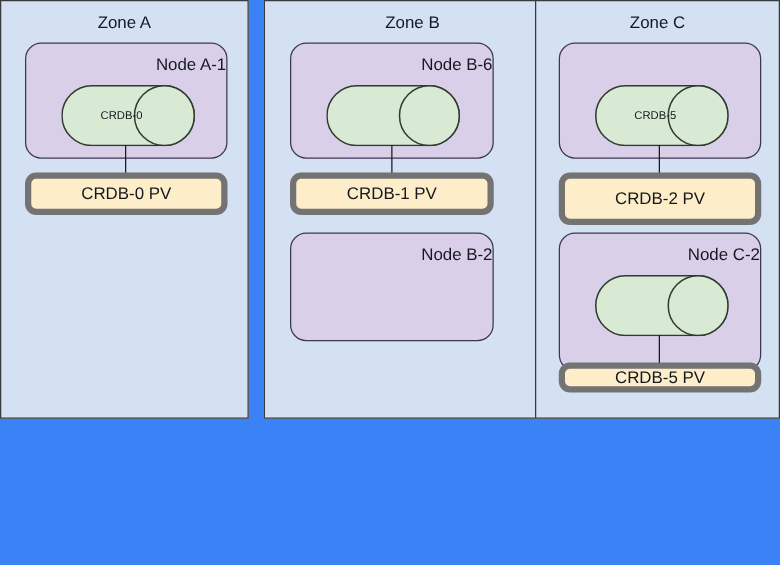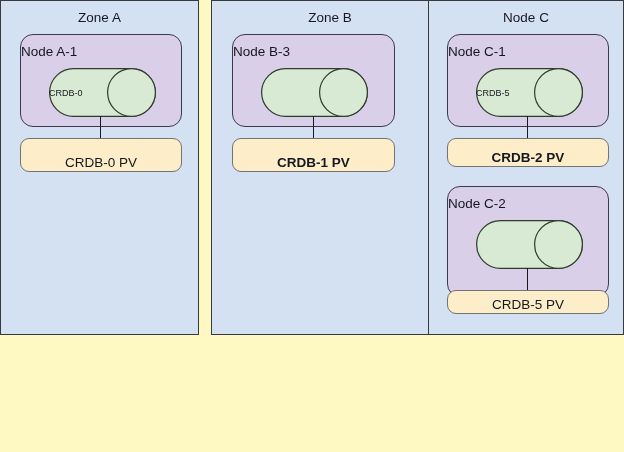--- a/index.html
+++ b/index.html
@@ -10,21 +10,21 @@
   body {
     width: 624px;
     height: 452px;
     overflow: hidden;
     font-family: "Liberation Sans", sans-serif;
   }
   #canvas {
     position: relative;
     width: 624px;
     height: 452px;
-    background: #fef9c3;
+    background: #3b82f6;
   }
 
   
   .zone {
     position: absolute;
     top: 0;
     background: #d4e1f2;
     border: 1px solid #36393d;
     box-sizing: border-box;
   }
@@ -46,56 +46,56 @@
     background: #d9cfe8;
     border: 1px solid #3d3850;
     border-radius: 13px;
     box-sizing: border-box;
   }
   .node-title {
     position: absolute;
     left: 0;
     right: 0;
     top: 9px;
-    text-align: left;
+    text-align: right;
     font-size: 13.5px;
     color: #14181f;
     line-height: 16px;
     white-space: nowrap;
   }
 
   
   .db {
     position: absolute;
   }
   .db svg { display: block; }
   .db-label {
     position: absolute;
     left: 0;
     top: 50%;
     width: 100%;
     transform: translateY(-50%);
-    text-align: left;
+    text-align: right;
     font-size: 9px;
     color: #14181f;
     line-height: 11px;
     white-space: nowrap;
-    padding-right: 18px;
+    padding-right: 42px;
     box-sizing: border-box;
   }
 
   
   .pv {
     position: absolute;
     background: #fdeec9;
-    border: 1px solid #737373;
+    border: 5px solid #737373;
     border-radius: 9px;
     box-sizing: border-box;
     display: flex;
-    align-items: flex-end;
+    align-items: center;
     justify-content: center;
   }
   .pv-label {
     font-size: 13.5px;
     color: #14181f;
     line-height: 16px;
     white-space: nowrap;
   }
 
   
@@ -129,56 +129,58 @@
 
     <div class="pv" style="left:19px; top:137px; width:162px; height:34px;">
       <span class="pv-label">CRDB-0 PV</span>
     </div>
   </div>
 
   <div class="zone" style="left:211px; width:238px; height:335px;">
     <div class="zone-title">Zone B</div>
 
     <div class="node" style="left:20px; top:33px; width:163px; height:93px;">
-      <div class="node-title">Node B-3</div>
+      <div class="node-title">Node B-6</div>
 
       <div class="db" style="left:28px; top:33px; width:107px; height:49px;">
         <svg width="107" height="49" viewBox="0 0 107 49">
           <path d="M 24.5,0.6 L 82.5,0.6 A 23.9,23.9 0 0 1 82.5,48.4 L 24.5,48.4 A 23.9,23.9 0 0 1 24.5,0.6 Z" fill="#d8ead3" stroke="#2f3b2c" stroke-width="1.2"></path>
           <ellipse cx="82.5" cy="24.5" rx="23.9" ry="23.9" fill="#d8ead3" stroke="#2f3b2c" stroke-width="1.2"></ellipse>
         </svg>
       </div>
     </div>
 
     <div class="connector" style="left:101px; top:115px; height:23px;"></div>
 
-    <div class="pv" style="left:20px; top:137px; width:163px; height:34px;font-weight:bold;">
+    <div class="pv" style="left:20px; top:137px; width:163px; height:34px;">
       <span class="pv-label">CRDB-1 PV</span>
     </div>
 
+    <div class="node" style="left:20px; top:185px; width:163px; height:87px;">
+      <div class="node-title">Node B-2</div>
+    </div>
   </div>
 
   <div class="zone" style="left:428px; width:196px; height:335px;">
-    <div class="zone-title">Node C</div>
+    <div class="zone-title">Zone C</div>
 
     <div class="node" style="left:18px; top:33px; width:162px; height:93px;">
-      <div class="node-title">Node C-1</div>
 
       <div class="db" style="left:28px; top:33px; width:107px; height:49px;">
         <svg width="107" height="49" viewBox="0 0 107 49">
           <path d="M 24.5,0.6 L 82.5,0.6 A 23.9,23.9 0 0 1 82.5,48.4 L 24.5,48.4 A 23.9,23.9 0 0 1 24.5,0.6 Z" fill="#d8ead3" stroke="#2f3b2c" stroke-width="1.2"></path>
           <ellipse cx="82.5" cy="24.5" rx="23.9" ry="23.9" fill="#d8ead3" stroke="#2f3b2c" stroke-width="1.2"></ellipse>
         </svg>
         <div class="db-label">CRDB-5</div>
       </div>
     </div>
 
     <div class="connector" style="left:98px; top:115px; height:23px;"></div>
 
-    <div class="pv" style="left:18px; top:137px; width:162px; height:29px;font-weight:bold;">
+    <div class="pv" style="left:18px; top:137px; width:162px; height:42px;">
       <span class="pv-label">CRDB-2 PV</span>
     </div>
 
     <div class="node" style="left:18px; top:185px; width:162px; height:111px;">
       <div class="node-title">Node C-2</div>
 
       <div class="db" style="left:28px; top:33px; width:107px; height:49px;">
         <svg width="107" height="49" viewBox="0 0 107 49">
           <path d="M 24.5,0.6 L 82.5,0.6 A 23.9,23.9 0 0 1 82.5,48.4 L 24.5,48.4 A 23.9,23.9 0 0 1 24.5,0.6 Z" fill="#d8ead3" stroke="#2f3b2c" stroke-width="1.2"></path>
           <ellipse cx="82.5" cy="24.5" rx="23.9" ry="23.9" fill="#d8ead3" stroke="#2f3b2c" stroke-width="1.2"></ellipse>

